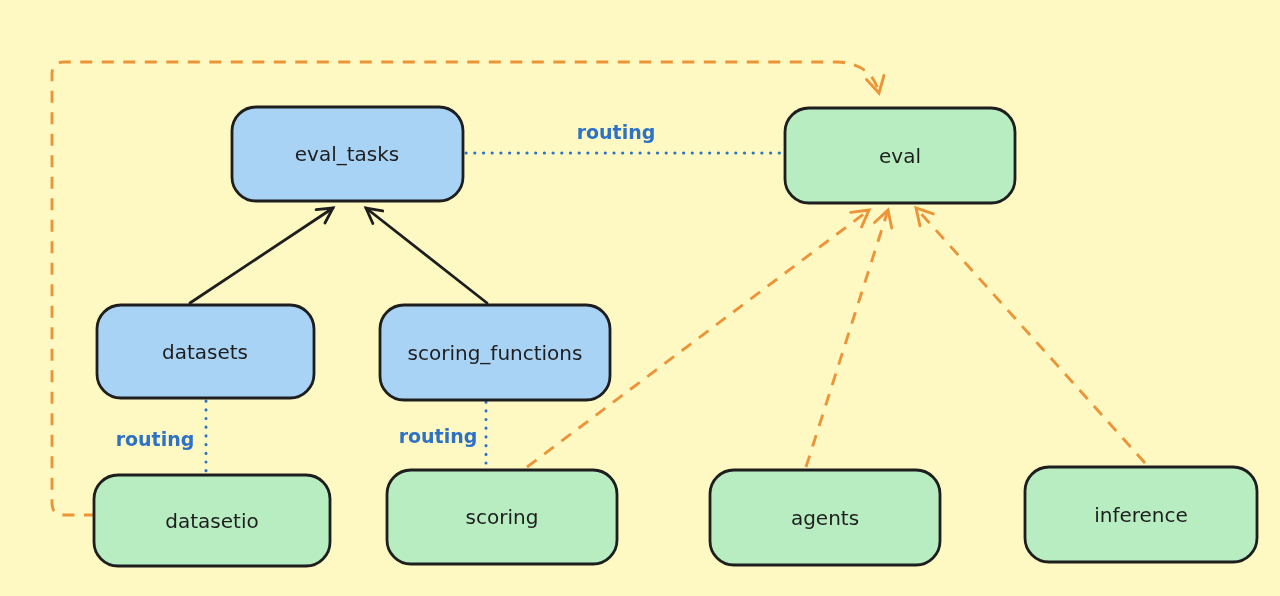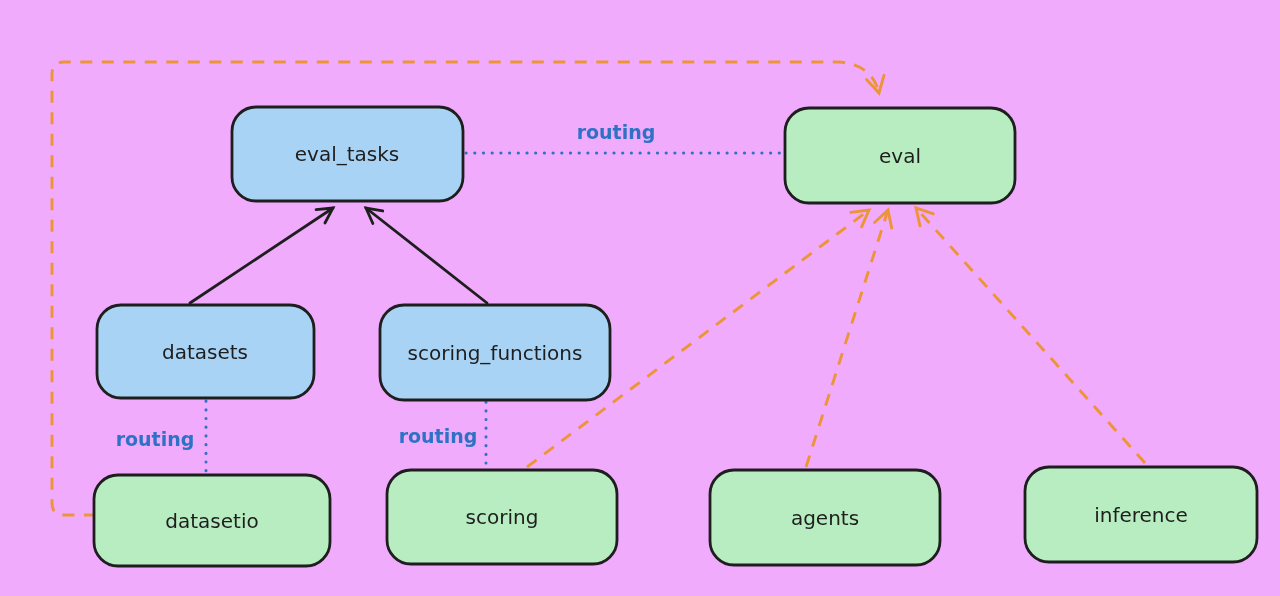--- a/index.html
+++ b/index.html
@@ -4,21 +4,21 @@
 <style>
   html, body {
     margin: 0;
     padding: 0;
     background: #ffffff;
   }
   .canvas-wrap {
     position: relative;
     width: 1280px;
     height: 596px;
-    background: #f0abfc;
+    background: #fef9c3;
     overflow: hidden;
   }
   svg text {
     font-family: "DejaVu Sans", "Liberation Sans", sans-serif;
     user-select: none;
   }
   .node-rect {
     stroke: #1e1e1e;
     stroke-width: 2.8px;
   }

